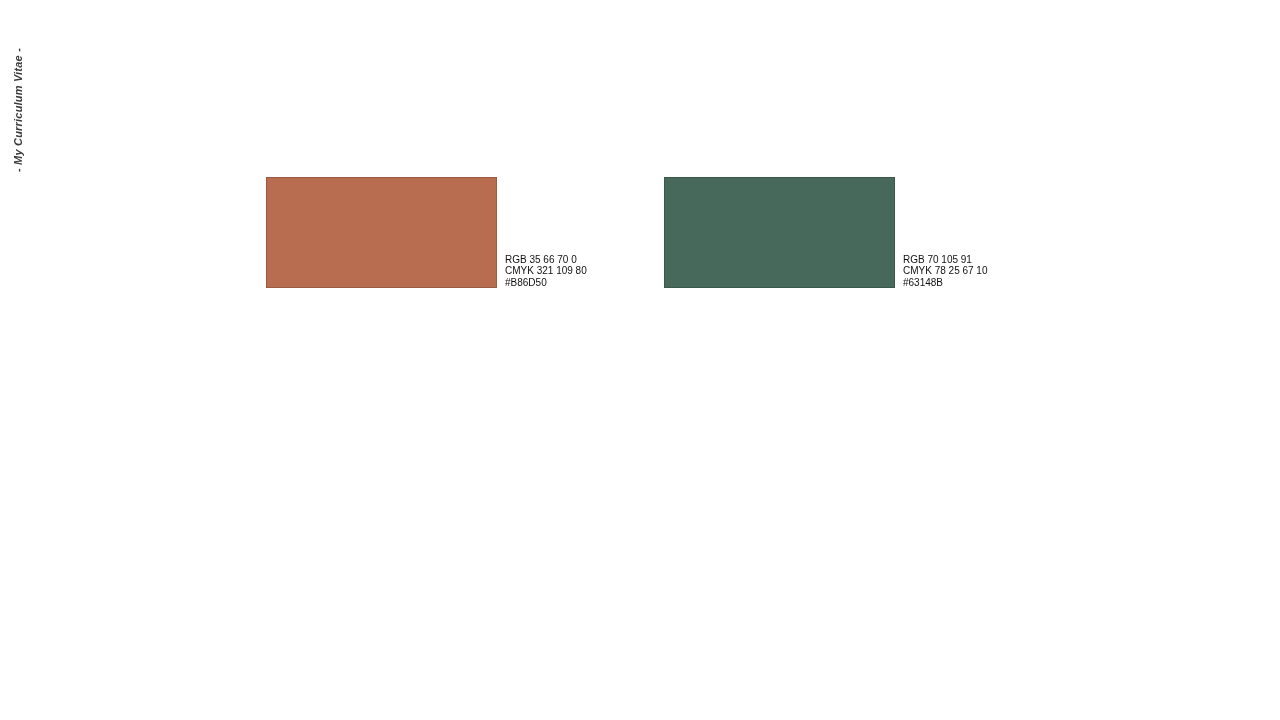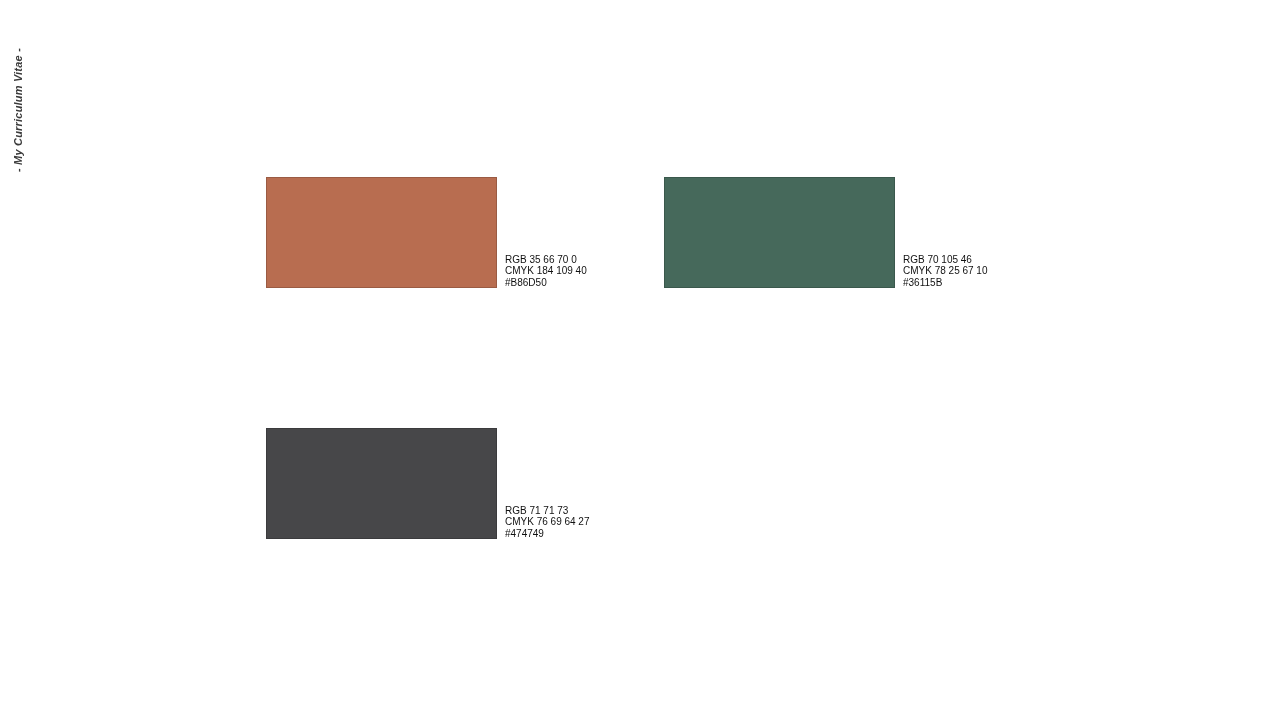--- a/index.html
+++ b/index.html
@@ -89,39 +89,31 @@
 <div id="side-title">
   <span class="vtext">- My Curriculum Vitae -</span>
 </div>
 
 <div id="palette-grid">
 
   <div class="swatch-cell">
     <div class="swatch-chip" style="background-color: rgb(184, 109, 80);"></div>
     <div class="swatch-info">
       <span class="line">RGB 35 66 70 0</span>
-      <span class="line">CMYK 184 109 40</span>
+      <span class="line">CMYK 321 109 80</span>
       <span class="line">#B86D50</span>
     </div>
   </div>
 
   <div class="swatch-cell">
     <div class="swatch-chip" style="background-color: rgb(70, 105, 91);"></div>
     <div class="swatch-info">
-      <span class="line">RGB 70 105 46</span>
+      <span class="line">RGB 70 105 91</span>
       <span class="line">CMYK 78  25  67  10</span>
-      <span class="line">#36115B</span>
+      <span class="line">#63148B</span>
     </div>
   </div>
 
   <div class="grid-spacer"></div>
 
-  <div class="swatch-cell">
-    <div class="swatch-chip" style="background-color: rgb(71, 71, 73);"></div>
-    <div class="swatch-info">
-      <span class="line">RGB 71 71 73</span>
-      <span class="line">CMYK 76  69  64  27</span>
-      <span class="line">#474749</span>
-    </div>
-  </div>
 
 
 </div>
 
 </body></html>

